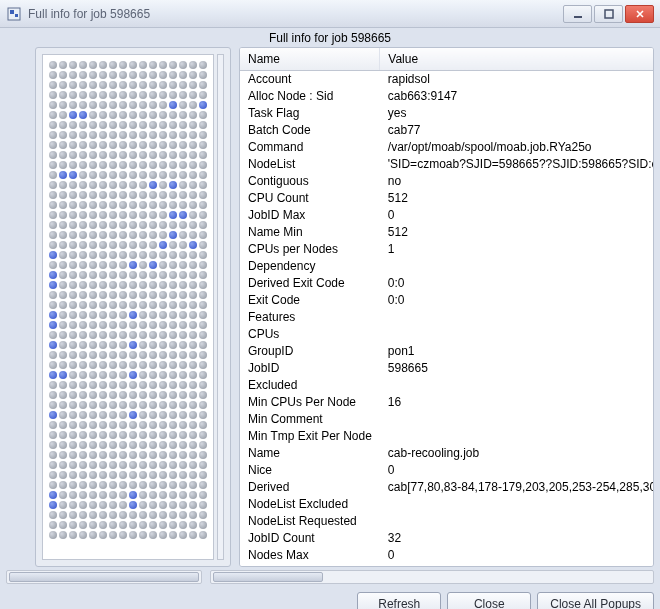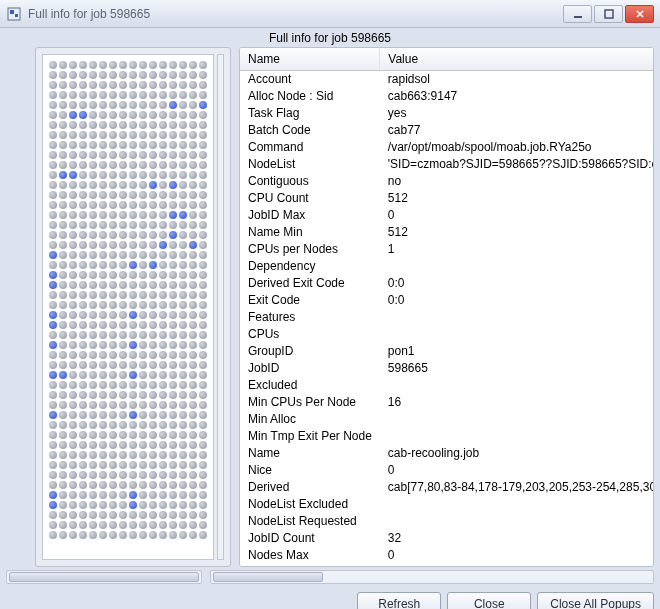--- a/index.html
+++ b/index.html
@@ -1019,21 +1019,21 @@
               </tr>
               <tr>
                 <td>Excluded</td>
                 <td></td>
               </tr>
               <tr>
                 <td>Min CPUs Per Node</td>
                 <td>16</td>
               </tr>
               <tr>
-                <td>Min Alloc</td>
+                <td>Min Comment</td>
                 <td></td>
               </tr>
               <tr>
                 <td>Min Tmp Exit Per Node</td>
                 <td></td>
               </tr>
               <tr>
                 <td>Name</td>
                 <td>cab-recooling.job</td>
               </tr>

